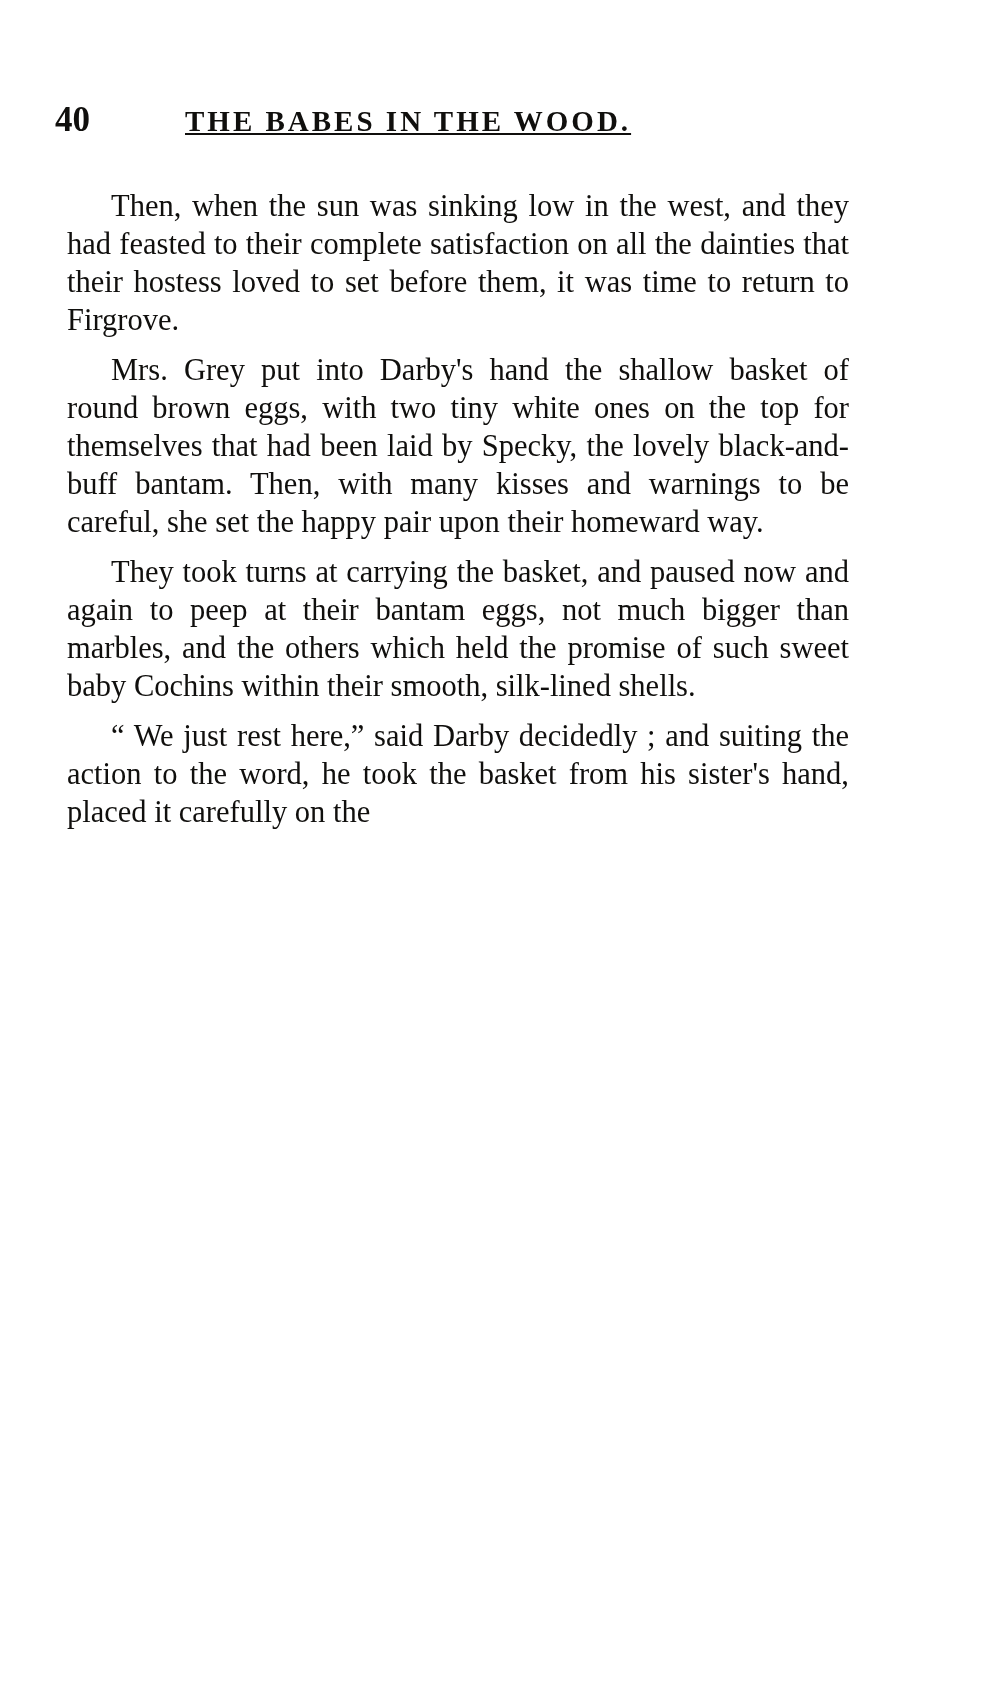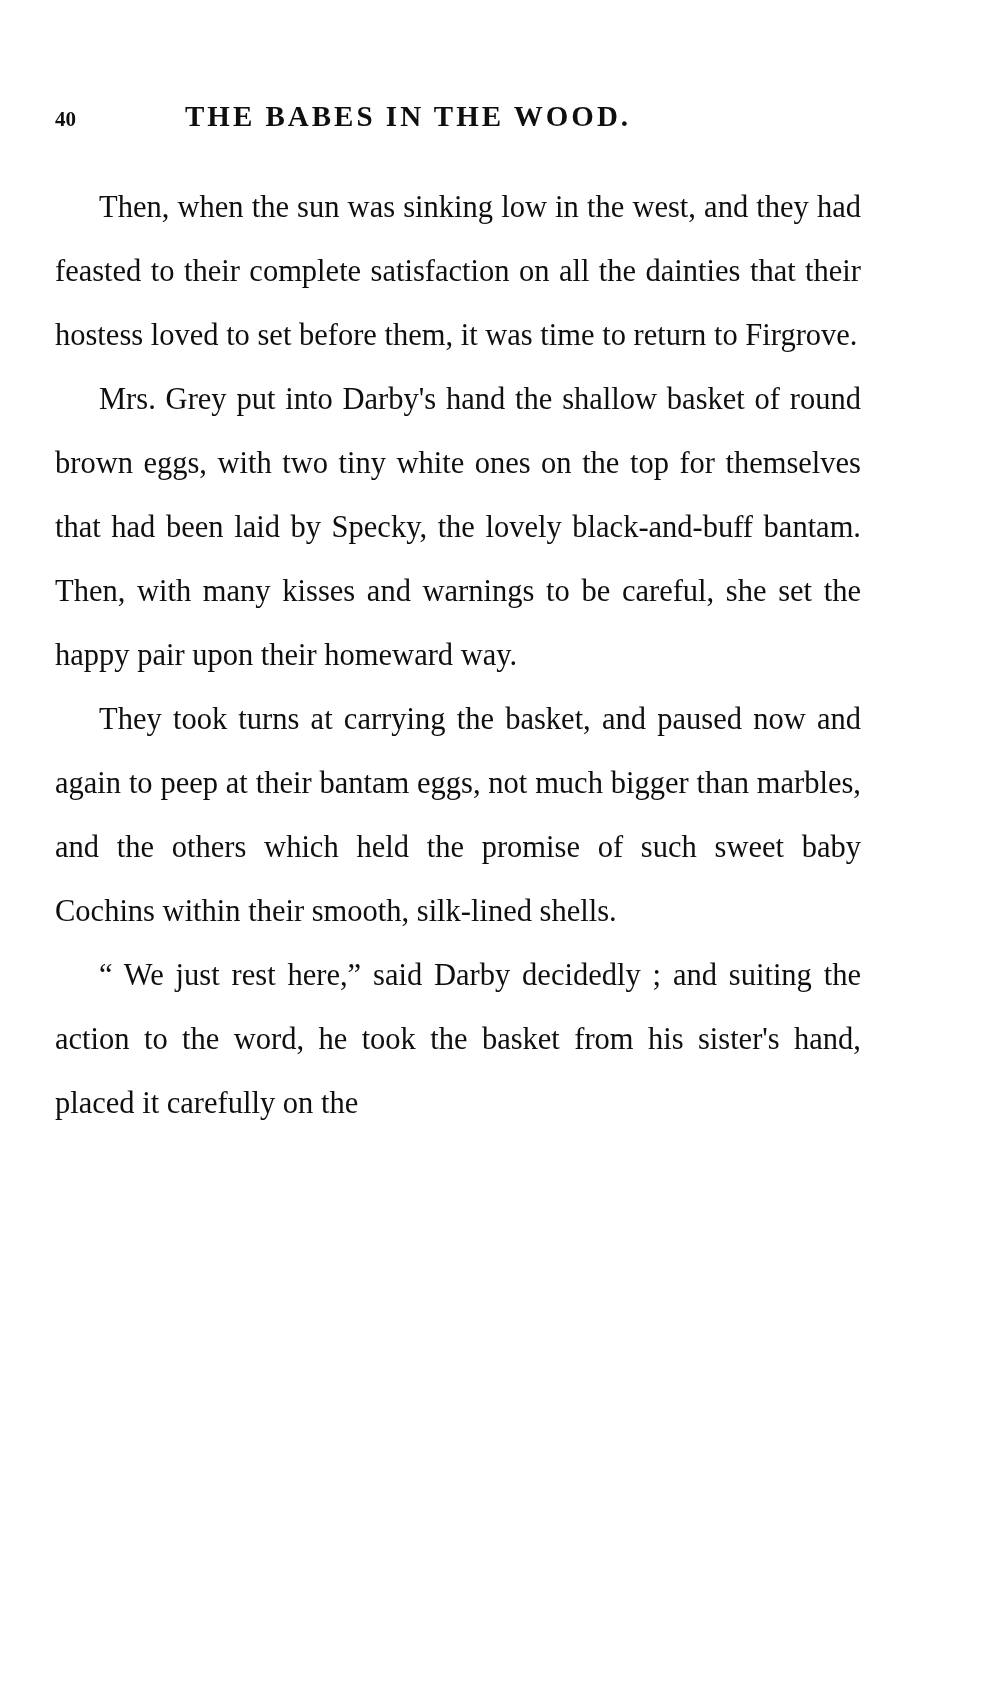--- a/index.html
+++ b/index.html
@@ -18,42 +18,43 @@
   }
   .header {
     position: absolute;
     top: 100px;
     left: 55px;
     width: 830px;
     display: flex;
     align-items: baseline;
   }
   .folio {
-    font-size: 21px;
+    font-size: 35px;
     font-weight: 700;
     letter-spacing: 0px;
     width: 130px;
     flex: 0 0 130px;
   }
   .running-head {
     font-size: 29px;
     font-weight: 700;
     letter-spacing: 3.0px;
     white-space: nowrap;
+    text-decoration: underline;
   }
   .body-text {
     position: absolute;
     top: 175px;
     left: 55px;
     width: 806px;
   }
   p {
-    margin: 0;
+    margin: 12px;
     font-size: 30.5px;
-    line-height: 64px;
+    line-height: 38px;
     text-align: justify;
     text-justify: inter-word;
     text-indent: 44px;
     -webkit-hyphens: none;
     hyphens: none;
   }
   p.last {
     text-align: justify;
   }
 </style>

